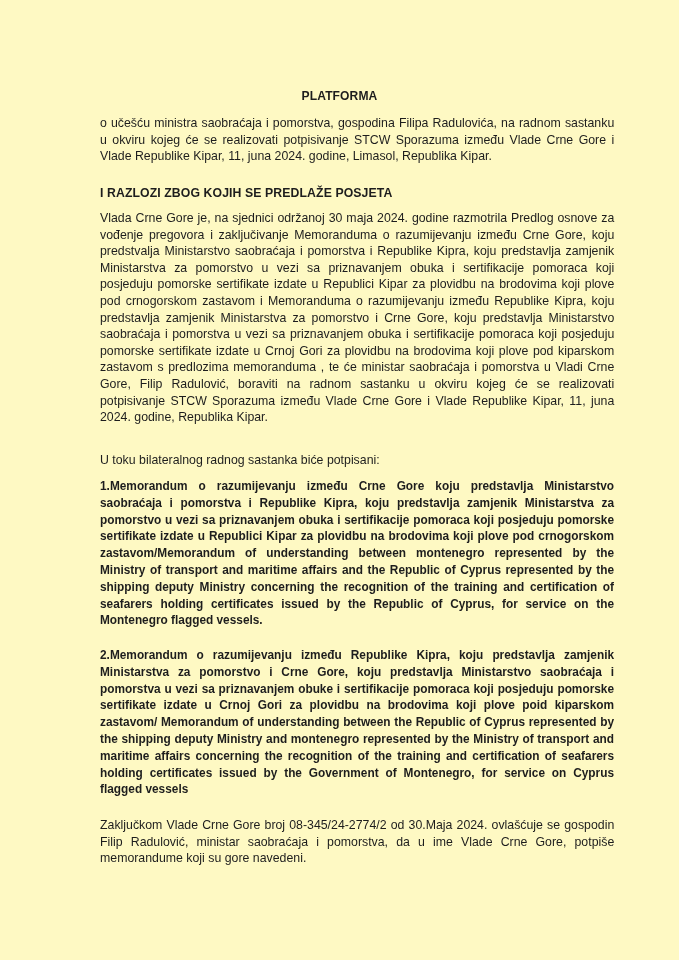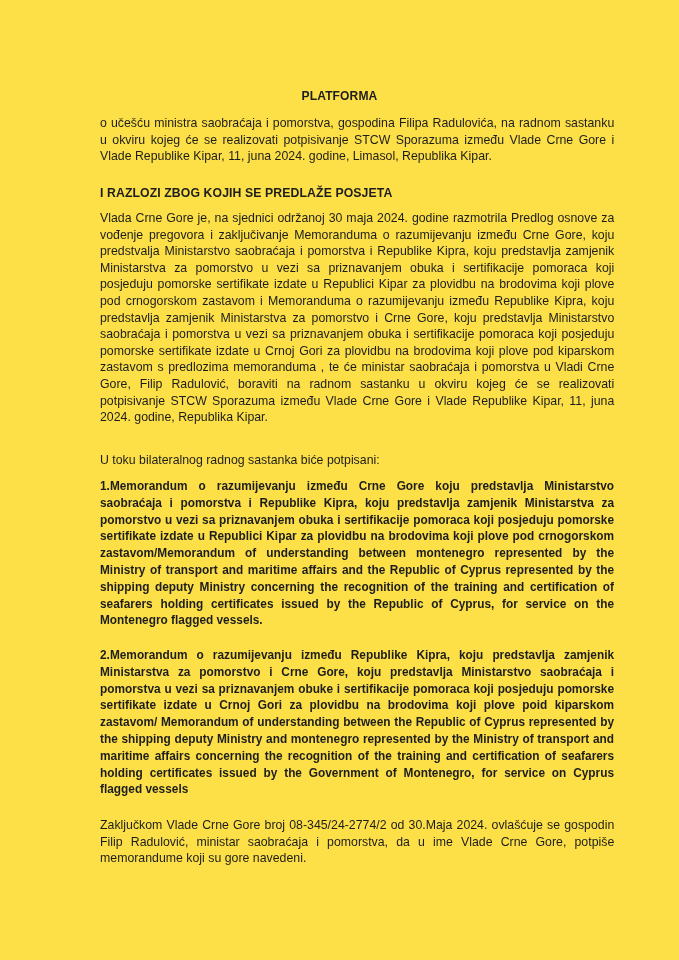--- a/index.html
+++ b/index.html
@@ -13,21 +13,21 @@
       position: relative;
       overflow: hidden;
       font-family: "Liberation Sans", sans-serif;
       color: #1d1d1d;
     }
     .page {
       position: absolute;
       left: 0; top: 0;
       width: 679px;
       height: 960px;
-      background: #fde047;
+      background: #fef9c3;
     }
     .title {
       position: absolute;
       left: 0;
       width: 679px;
       top: 88px;
       text-align: center;
       font-weight: bold;
       font-size: 13px;
       letter-spacing: 0.1px;

